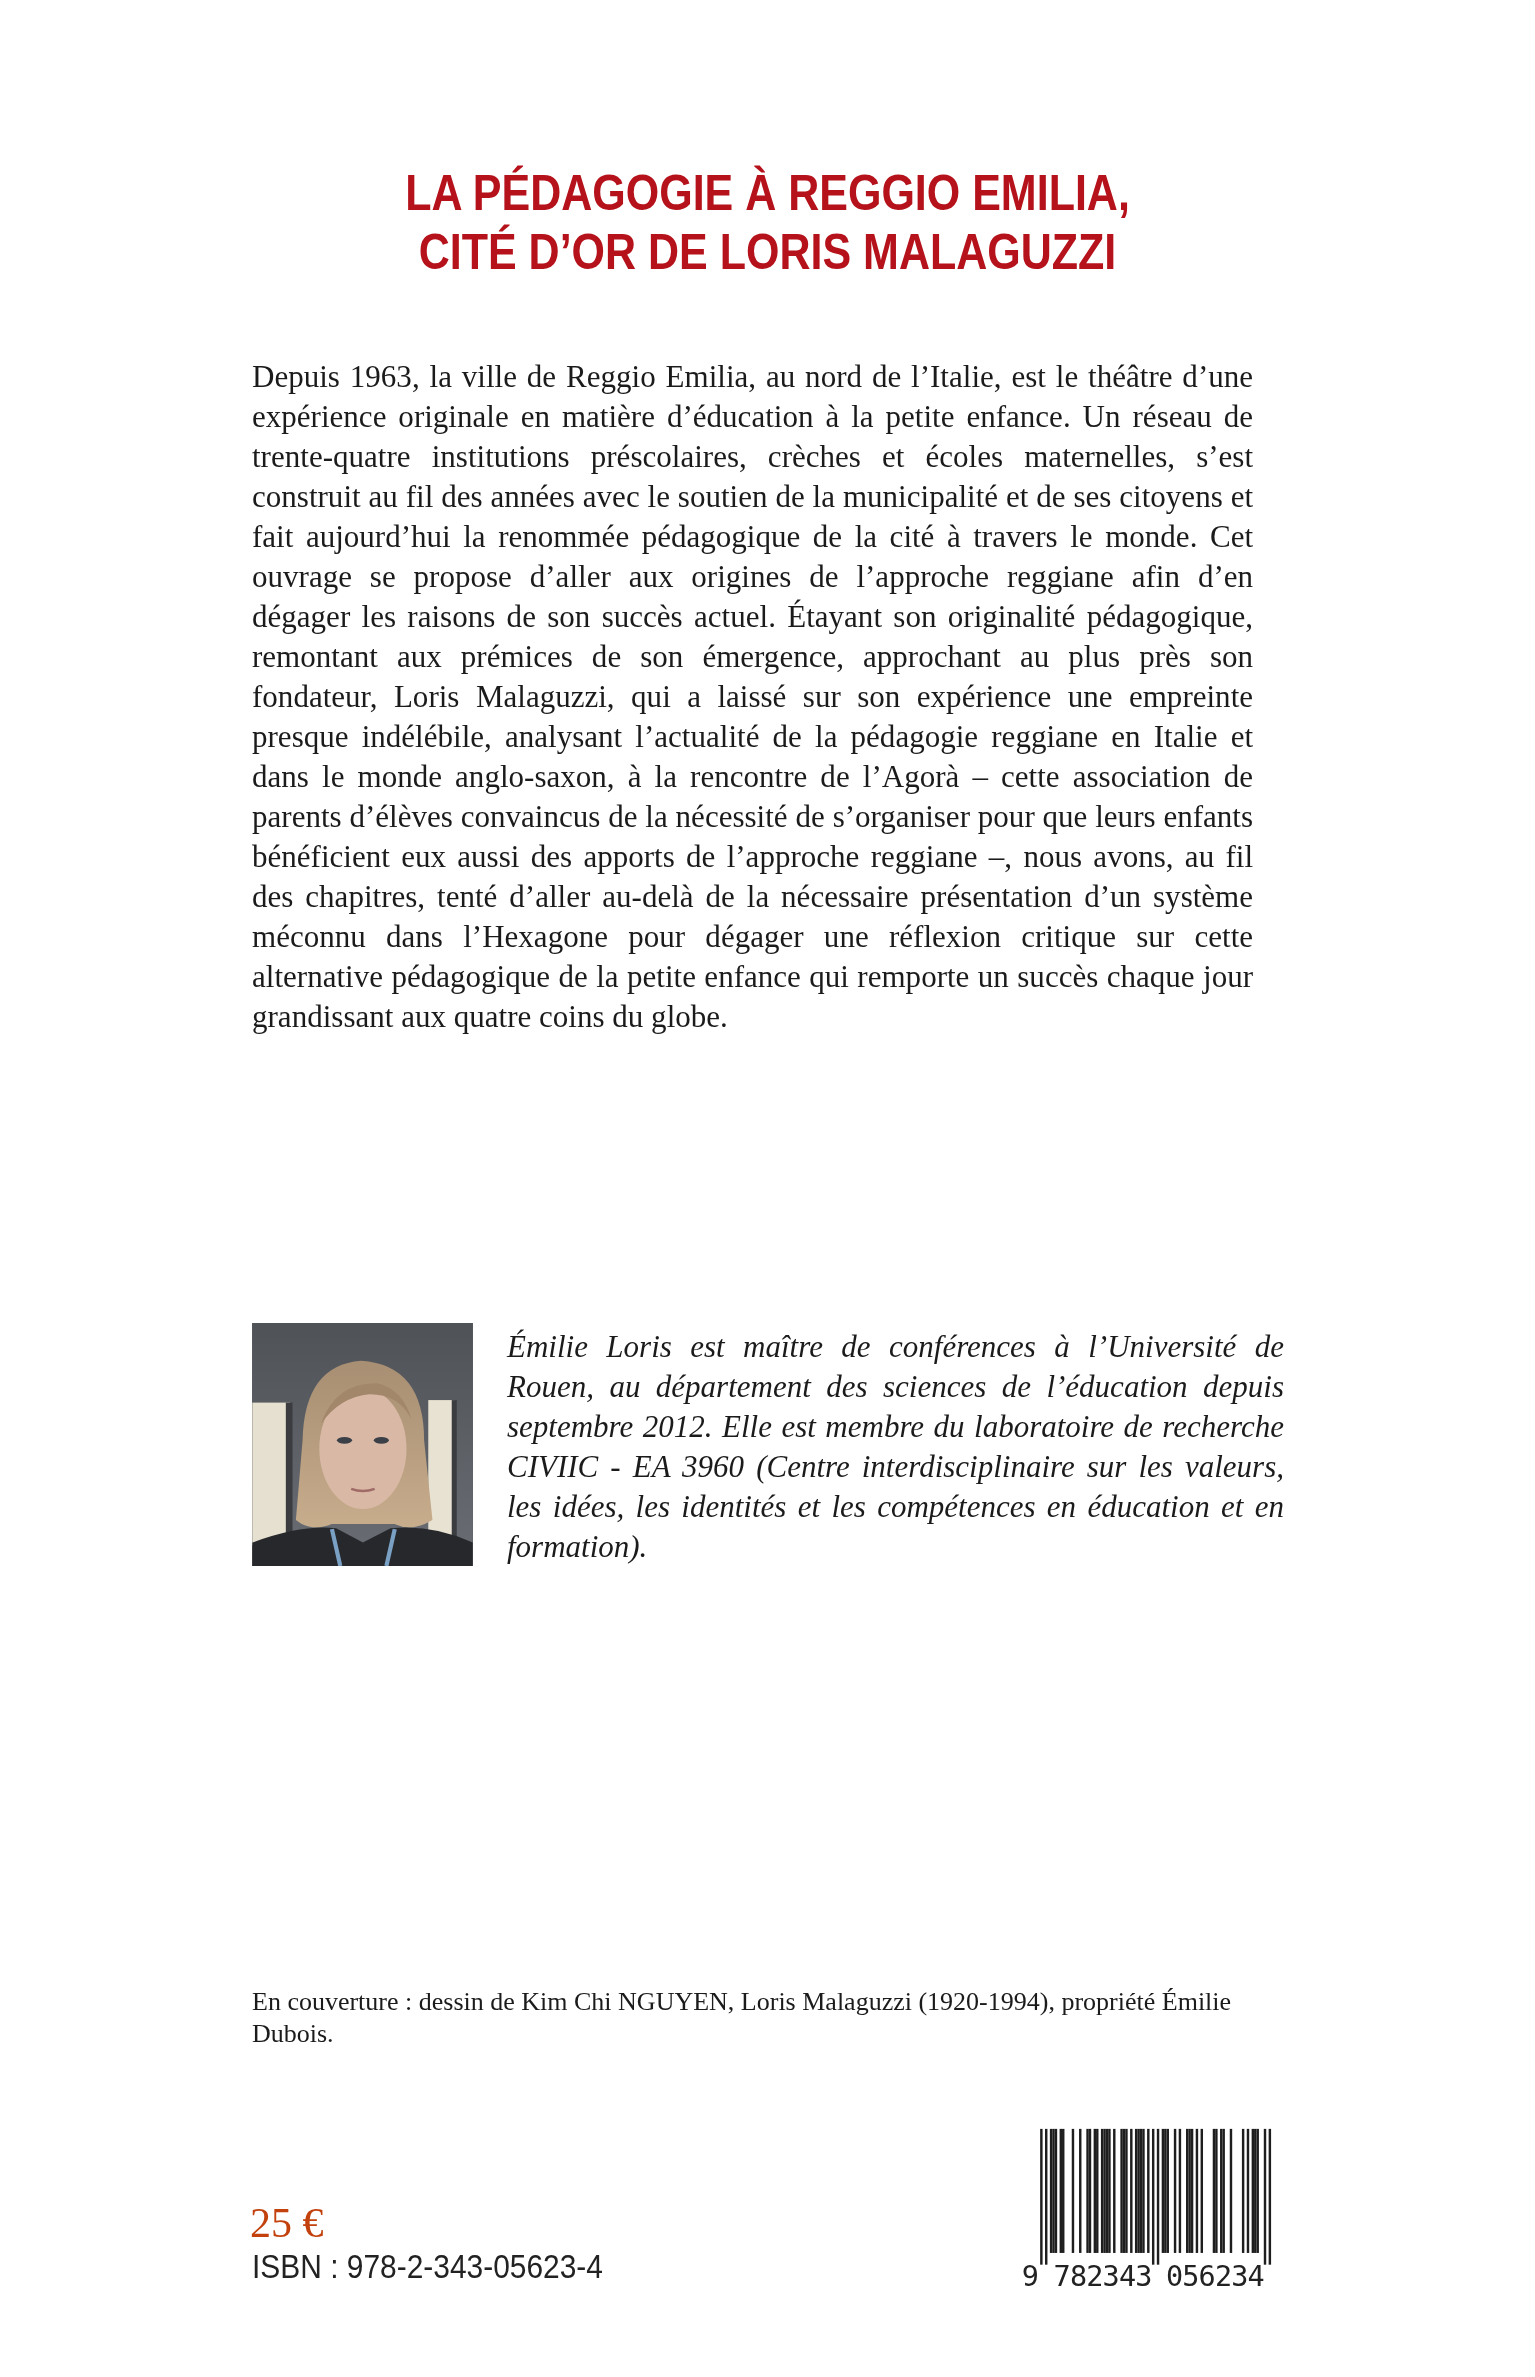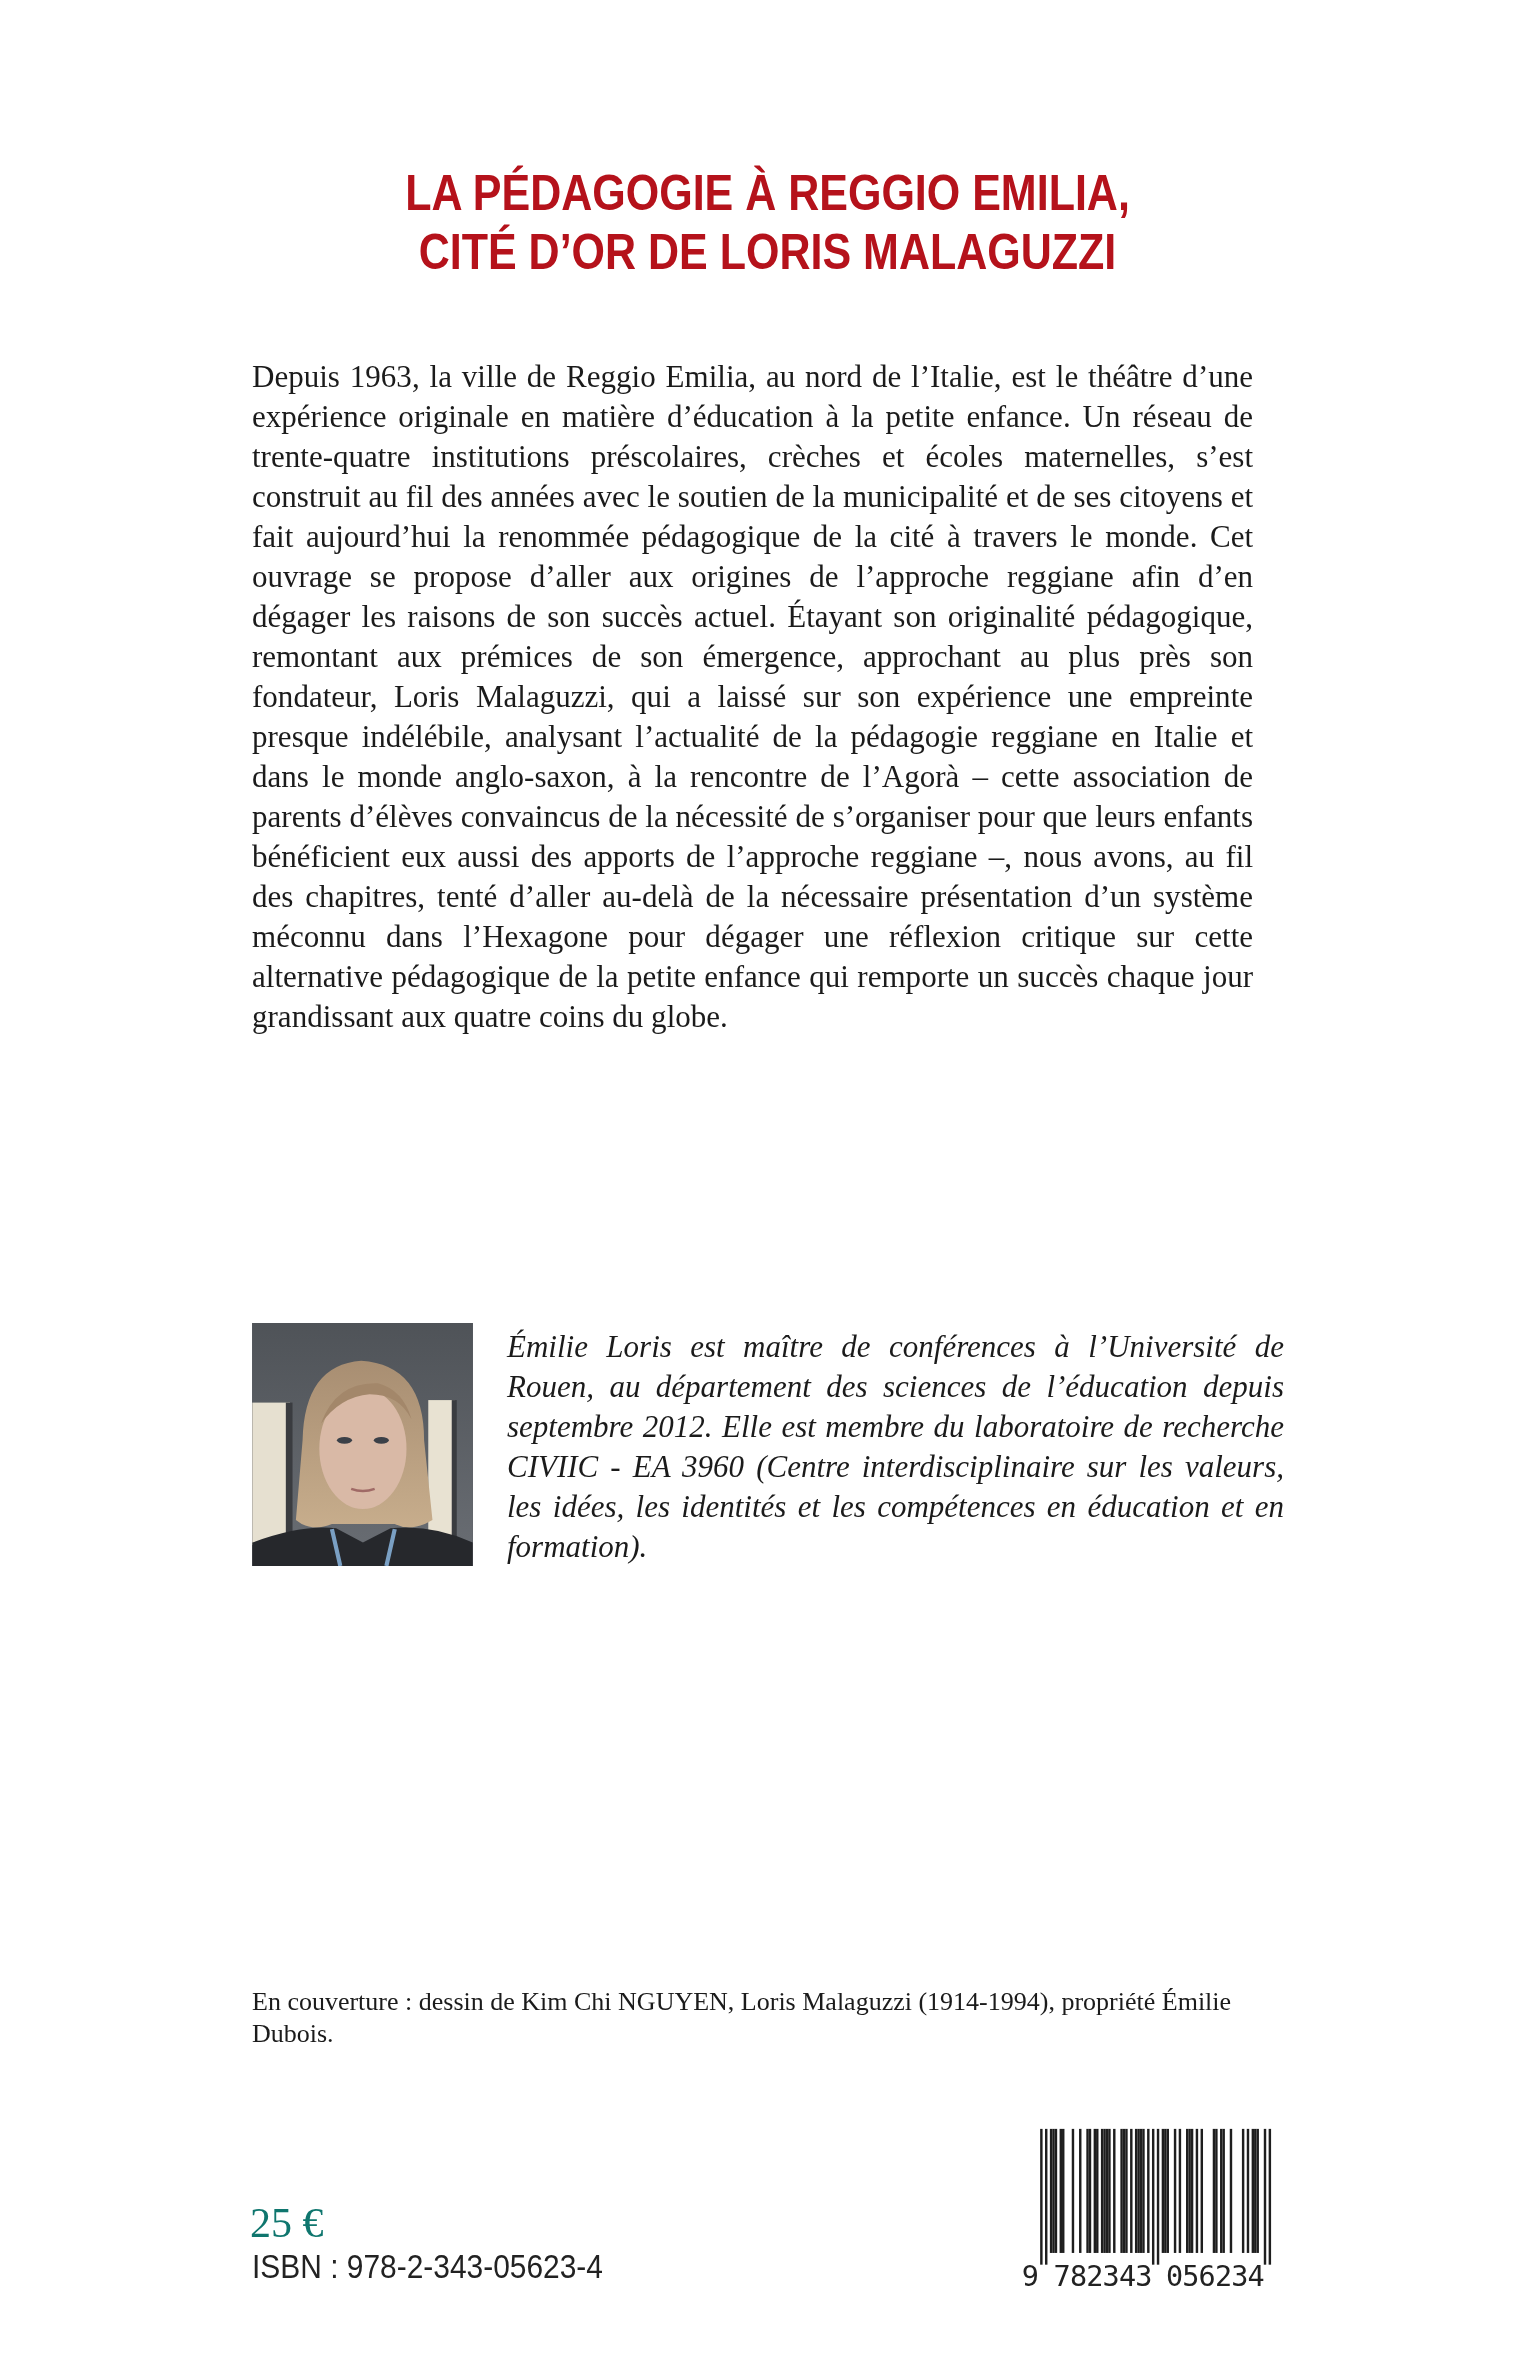--- a/index.html
+++ b/index.html
@@ -27,21 +27,21 @@
     font-family:"Liberation Serif", serif; font-style:italic;
     font-size:31px; line-height:40px; text-align:justify; margin:0;
   }
   .bio .author-name { font-style:italic; }
   .credit {
     position:absolute; left:252px; top:1986px; width:1007px;
     font-family:"Liberation Serif", serif; font-size:26px; line-height:32px; margin:0;
   }
   .price {
     position:absolute; left:250px; top:2201px;
-    font-family:"Liberation Serif", serif; font-size:42px; line-height:45px; color:#0f766e;
+    font-family:"Liberation Serif", serif; font-size:42px; line-height:45px; color:#c2410c;
   }
   .isbn {
     position:absolute; left:252px; top:2248px;
     font-family:"Liberation Sans", sans-serif; font-size:34px; line-height:37px; color:#222;
     transform:scaleX(0.88); transform-origin:left top; white-space:nowrap;
   }
   .barcode { position:absolute; left:1015px; top:2122px; width:285px; height:168px; }
   .barcode-digits {
     font-family:"DejaVu Sans Mono", monospace; font-size:34px; fill:#222;
   }
@@ -79,21 +79,21 @@
     <ellipse cx="110" cy="140" rx="9" ry="4" fill="#3b4048"></ellipse>
     <ellipse cx="154" cy="140" rx="9" ry="4" fill="#3b4048"></ellipse>
     <path d="M118 198 Q132 203 146 198" stroke="#a06a66" stroke-width="3" fill="none"></path>
     <path d="M0 290 L0 262 Q60 240 100 245 L132 262 L165 245 Q215 240 263 262 L263 290 Z" fill="#26282c"></path>
     <path d="M95 246 L105 290 M170 246 L160 290" stroke="#7aa0c4" stroke-width="5"></path>
   </svg>
 </div>
 
 <p class="bio"><span class="author-name">Émilie Loris</span><span> est maître de conférences à l’Université de Rouen, au département des sciences de l’éducation depuis septembre 2012. Elle est membre du laboratoire de recherche CIVIIC - EA 3960 (Centre interdisciplinaire sur les valeurs, les idées, les identités et les compétences en éducation et en formation).</span></p>
 
-<p class="credit">En couverture : dessin de Kim Chi NGUYEN, Loris Malaguzzi (1914-1994), propriété Émilie Dubois.</p>
+<p class="credit">En couverture : dessin de Kim Chi NGUYEN, Loris Malaguzzi (1920-1994), propriété Émilie Dubois.</p>
 
 <div class="price">25 €</div>
 <div class="isbn">ISBN : 978-2-343-05623-4</div>
 
 <svg class="barcode" viewBox="0 0 340 200">
   <g id="bars">
       <rect x="30" y="8" width="2.9" height="162" fill="#1e1e1e"></rect>
       <rect x="35.8" y="8" width="2.9" height="162" fill="#1e1e1e"></rect>
       <rect x="41.6" y="8" width="2.9" height="148" fill="#1e1e1e"></rect>
       <rect x="44.5" y="8" width="2.9" height="148" fill="#1e1e1e"></rect>

